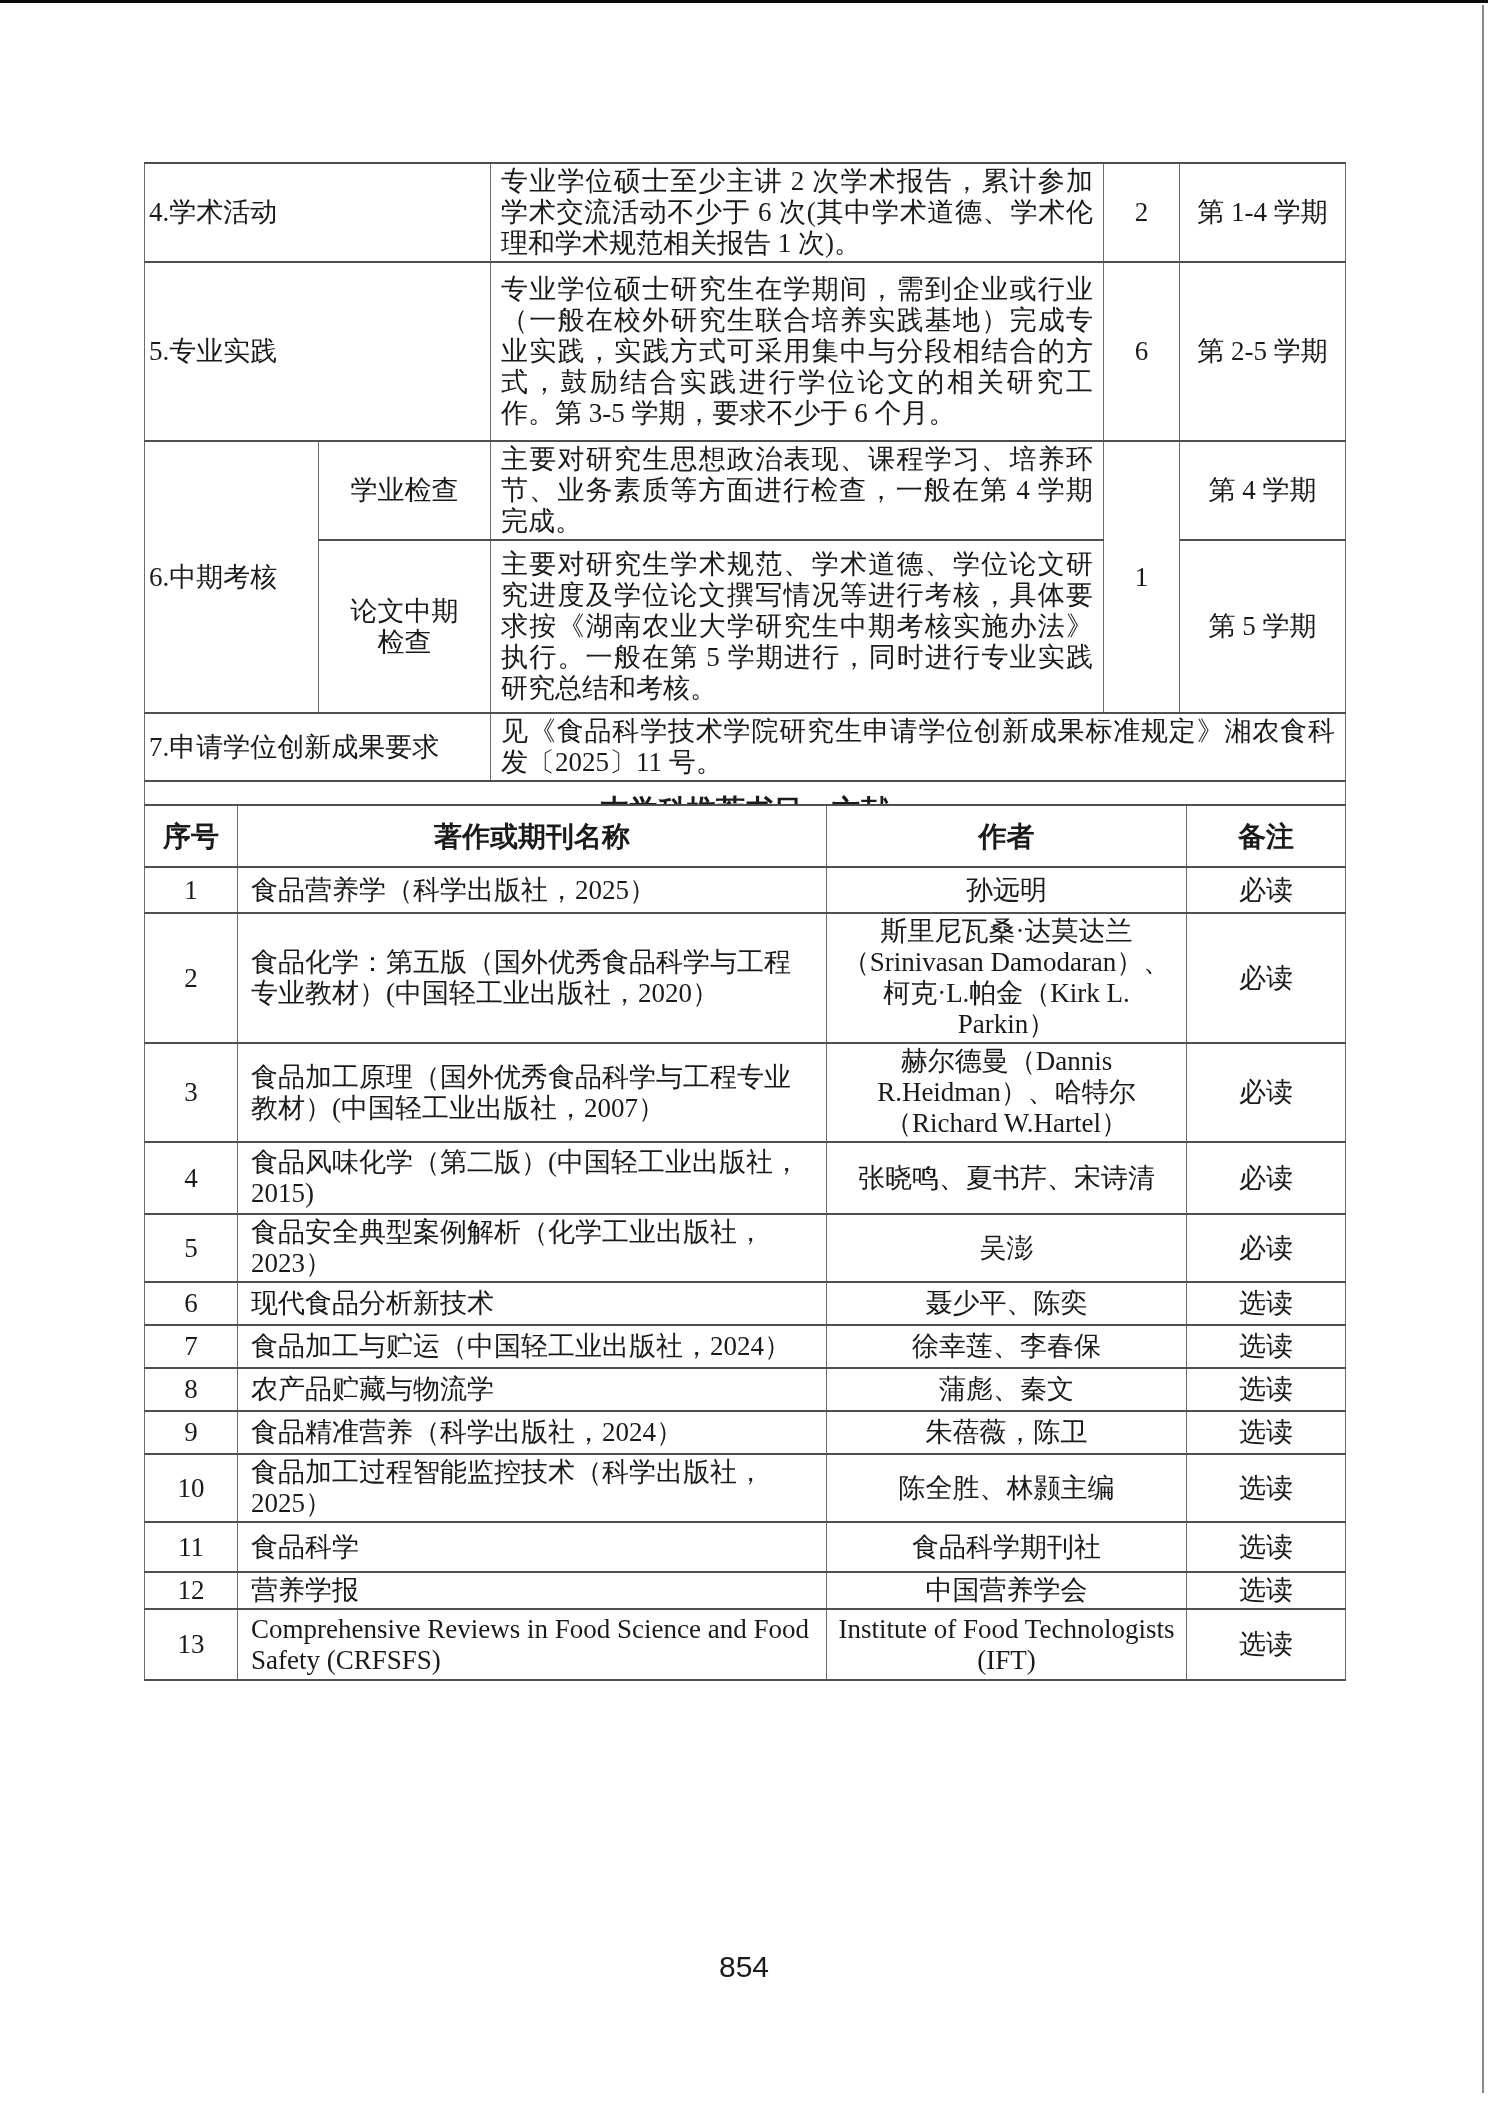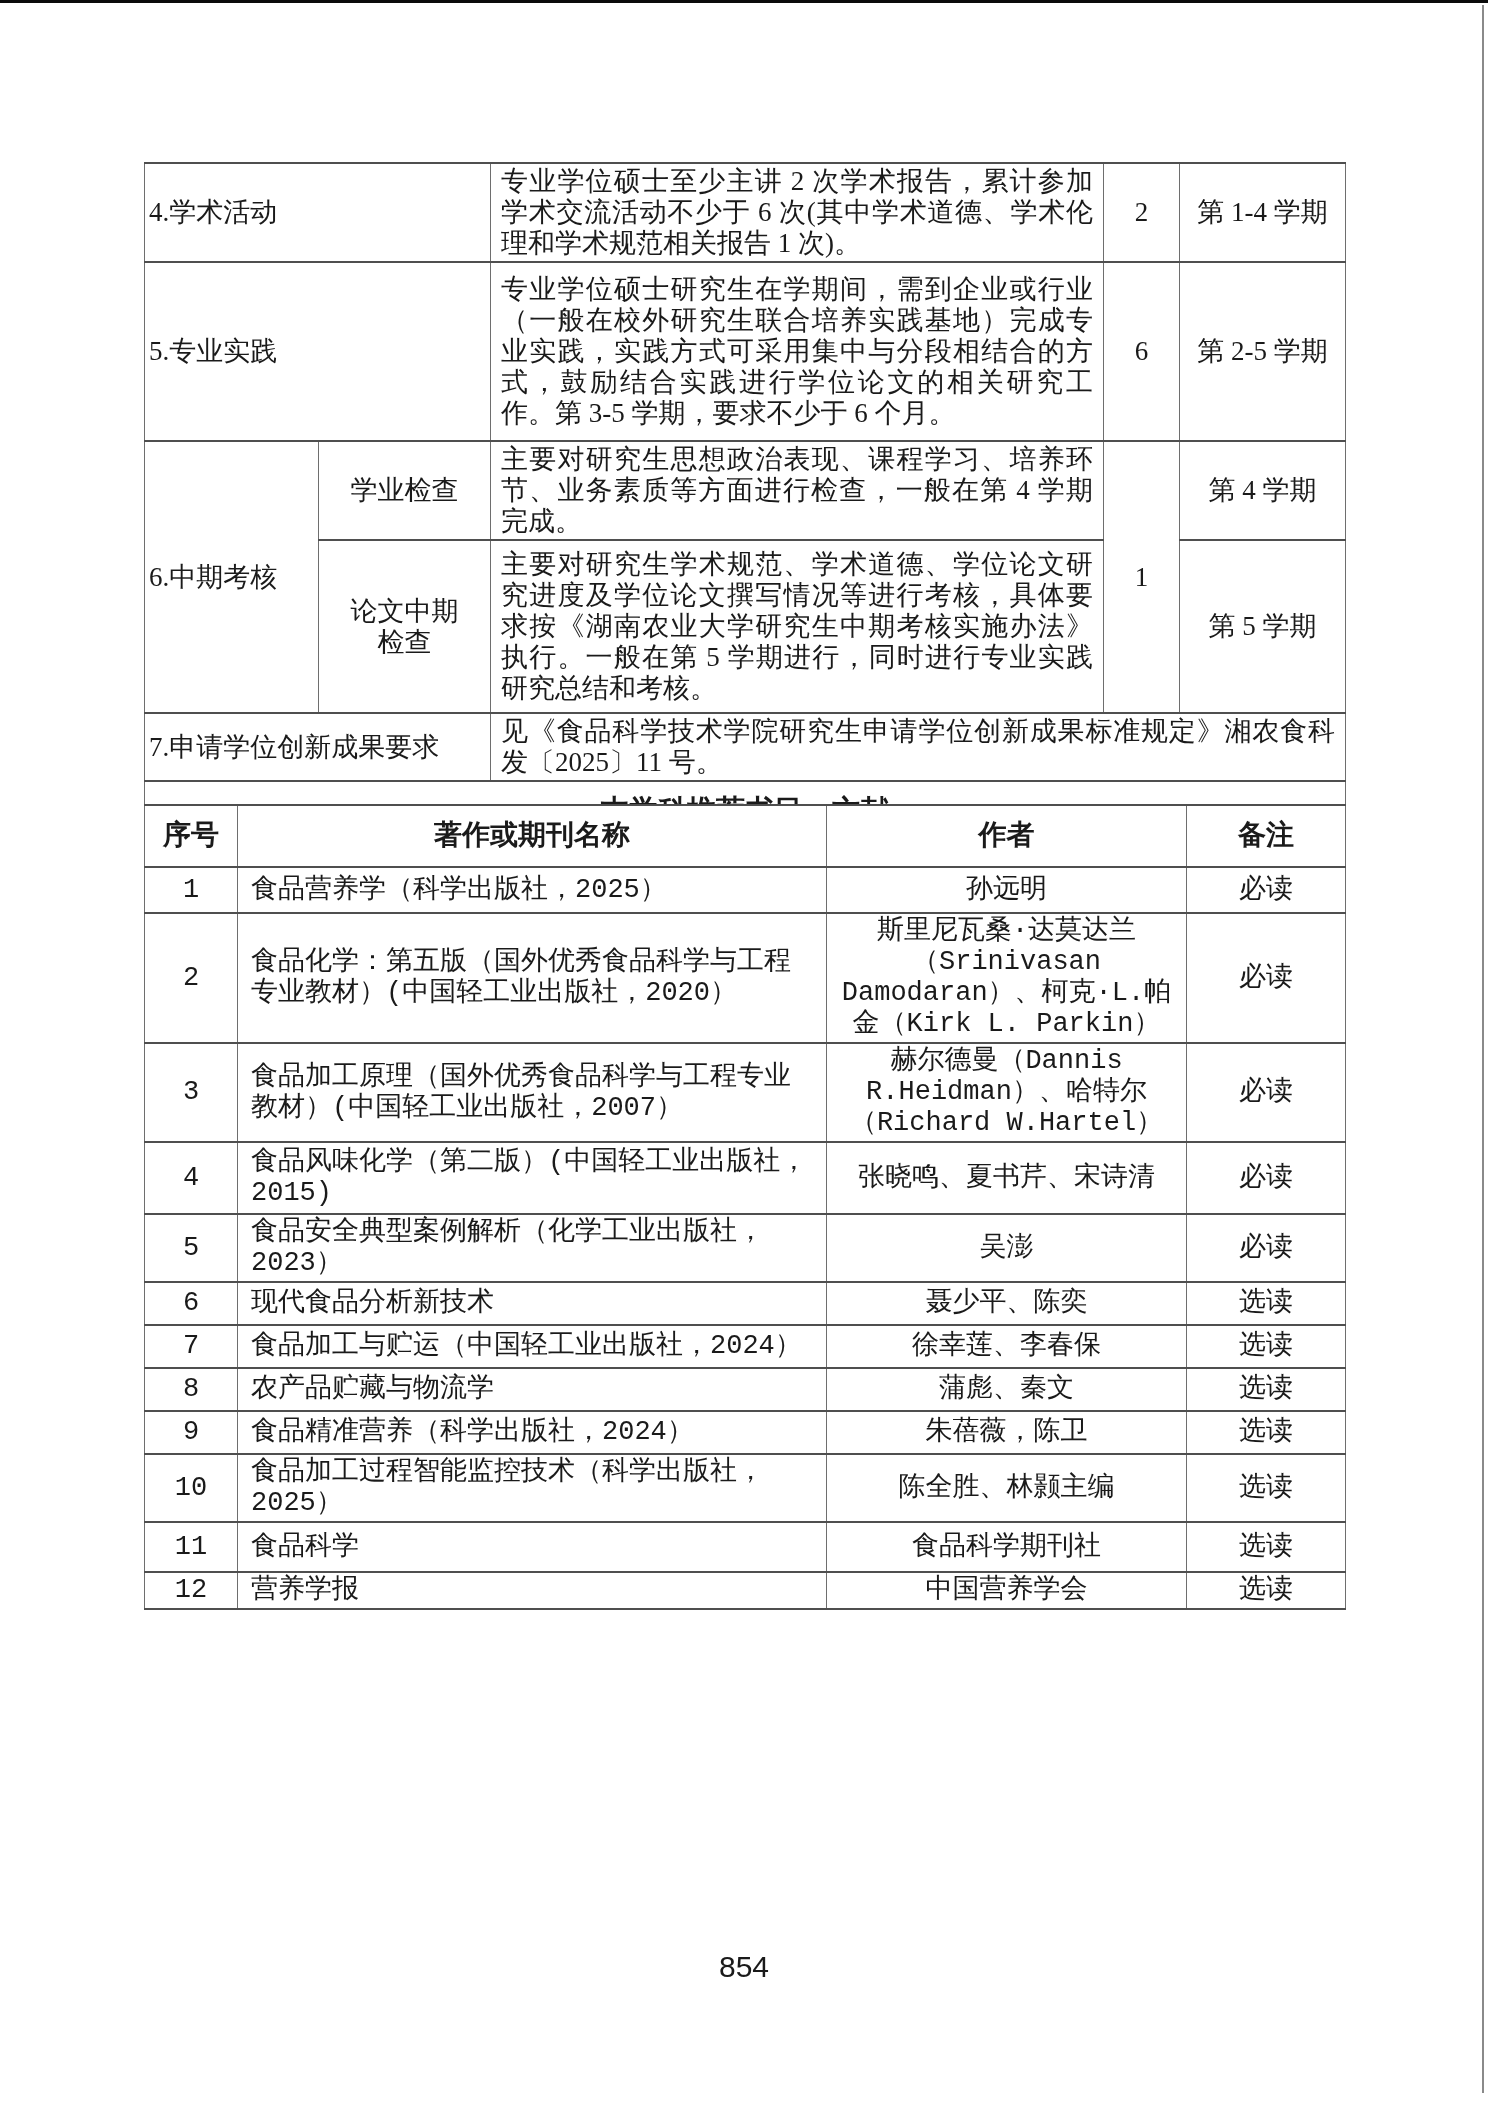--- a/index.html
+++ b/index.html
@@ -14,21 +14,21 @@
 
   table{border-collapse:collapse;table-layout:fixed;position:absolute;left:144px;background:#fff;}
   td,th{
     border-left:1px solid #6e6e6e;border-right:1px solid #6e6e6e;
     border-top:2px solid #4f4f4f;border-bottom:2px solid #4f4f4f;
     padding:2px 10px;vertical-align:middle;
     font-size:27px;line-height:31px;
     overflow:hidden;
   }
   #train-table{top:162px;width:1201px;}
-  #books-table{top:804px;width:1201px;font-family:Liberation Mono, monospace;}
+  #books-table{top:804px;width:1201px;}
 
   .lbl{ text-align:left;padding-left:4px;}
   .sub-lbl{text-align:center;white-space:pre-line;}
   .content{text-align:justify;border-radius:14px;}
   .center{text-align:center;}
   .section-title{text-align:center;font-weight:bold;font-size:29px;}
   .books-head th{font-weight:bold;text-align:center;font-size:28px;}
   .title-cell{text-align:left;padding-left:13px;}
 
   .footer{
@@ -174,16 +174,22 @@
     <td class="title-cell">食品科学</td>
     <td class="center">食品科学期刊社</td>
     <td class="center">选读</td>
   </tr>
   <tr style="height:32px">
     <td class="center">12</td>
     <td class="title-cell">营养学报</td>
     <td class="center">中国营养学会</td>
     <td class="center">选读</td>
   </tr>
+  <tr style="height:71px">
+    <td class="center">13</td>
+    <td class="title-cell">Comprehensive Reviews in Food Science and Food Safety (CRFSFS)</td>
+    <td class="center">Institute of Food Technologists (IFT)</td>
+    <td class="center">选读</td>
+  </tr>
 </tbody>
   </table>
 
 <div class="footer">854</div>
 
 </body></html>

